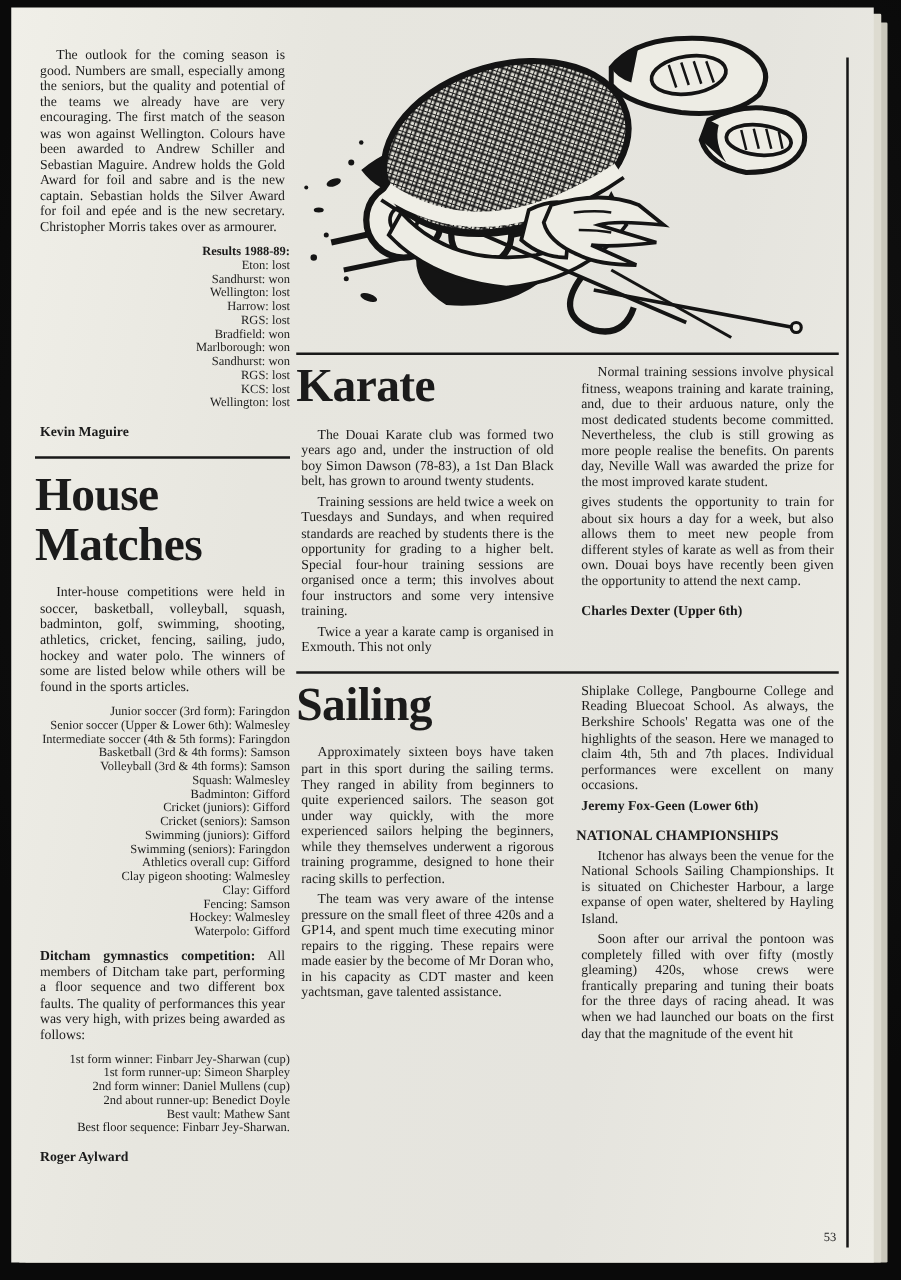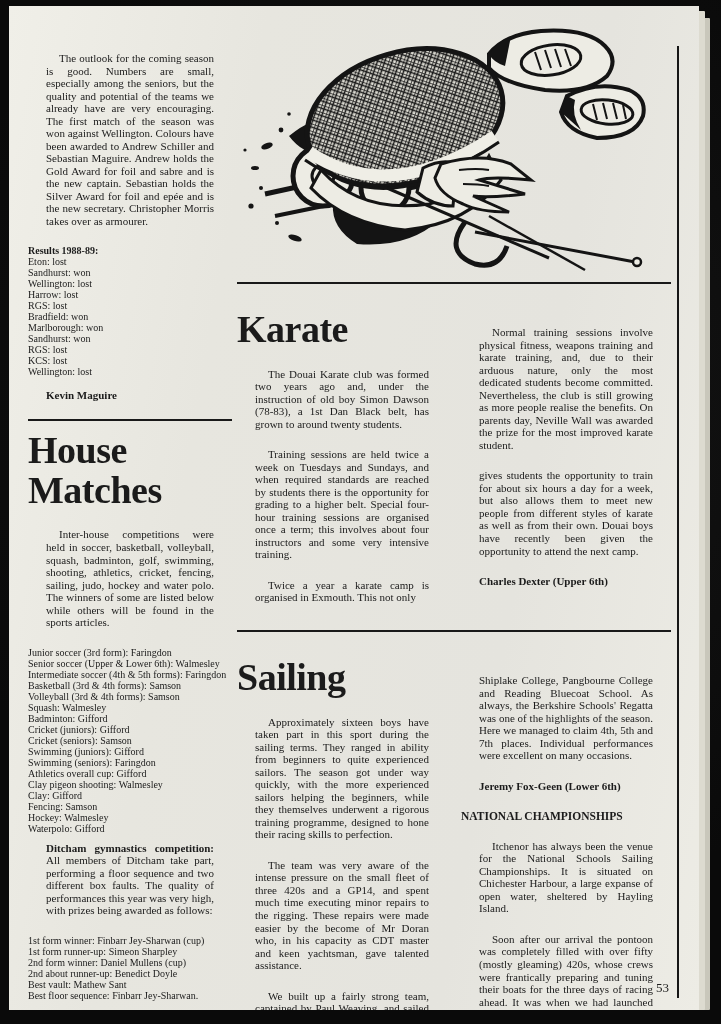--- a/index.html
+++ b/index.html
@@ -13,40 +13,40 @@
   .backdrop { position:absolute; inset:0; background:radial-gradient(circle at 60% 40%, #161616 0%, #0a0a0a 70%); }
   .sheet { position:absolute; border-radius:1px; }
   .sheet.s2 { left:20px; top:18px; width:690px; height:992px; background:#c9c7bb; }
   .sheet.s1 { left:15px; top:11px; width:690px; height:999px; background:#dddbd0; }
   .page {
     position:absolute; left:9px; top:6px; width:690px; height:1004px;
     background:linear-gradient(100deg,#f0efe8 0%, #e7e6df 30%, #e5e4de 70%, #edece5 100%);
     overflow:hidden; color:#1b1b1b;
   }
   .vrule { position:absolute; left:668px; top:40px; width:2px; height:952px; background:#161616; }
-  .page-num { position:absolute; right:30px; bottom:14px; font-size:13px; color:#1b1b1b; }
+  .page-num { position:absolute; right:30px; bottom:14px; font-size:10px; color:#1b1b1b; }
 
   .col-left { position:absolute; left:19px; top:28px; width:204px; }
   .right-region { position:absolute; left:228px; top:12px; width:434px; }
 
-  p { margin:18px; }
+  p { margin:4px; }
   .body { font-size:11px; line-height:1.14; text-align:justify; }
   .ind { text-indent:13px; }
   .byline { font-weight:bold; font-size:11px; margin-top:12px; }
-  .small-list { font-size:10px; line-height:1.1; margin-top:8px; }
+  .small-list { font-size:10px; line-height:1.1; margin-top:8px;text-align:right; }
   .small-list .kv { margin:0; }
   .small-list b { font-weight:normal; }
   .list-head { font-weight:bold; font-size:10px; line-height:1.1; }
   .rule-h { border:none; border-top:2.5px solid #191919; margin:13px 0 10px 0; }
   .big-title { font-size:38px; line-height:1.04; font-weight:bold; margin:2px 0 12px 0; letter-spacing:-0.5px; }
   .runin { margin-top:8px; }
   .runin b { font-weight:bold; }
 
   .illustration { width:410px; height:256px; margin-bottom:4px; }
-  .section { border-top:2.5px solid #191919; padding-top:24px; margin-top:8px;font-family:Liberation Serif, serif; }
+  .section { border-top:2.5px solid #191919; padding-top:4px; margin-top:8px;font-family:Liberation Serif, serif; }
   .two-col { display:grid; grid-template-columns:1fr 1fr; column-gap:14px; }
   .two-col .body + .body { margin-top:0; }
   .subhead { font-weight:bold; font-size:11.5px; margin-top:12px; margin-bottom:2px; }
 </style>
 </head>
 <body>
 
 <div class="backdrop"></div>
 <div class="sheet s2"></div>
 <div class="sheet s1"></div>
@@ -235,21 +235,20 @@
         </div>
       </div>
     </div>
 
     <div class="section">
       <div class="two-col">
         <div class="col">
           <h1 class="big-title">Sailing</h1>
           <p class="body ind">Approximately sixteen boys have taken part in this sport during the sailing terms. They ranged in ability from beginners to quite experienced sailors. The season got under way quickly, with the more experienced sailors helping the beginners, while they themselves underwent a rigorous training programme, designed to hone their racing skills to perfection.</p>
           <p class="body ind">The team was very aware of the intense pressure on the small fleet of three 420s and a GP14, and spent much time executing minor repairs to the rigging. These repairs were made easier by the become of Mr Doran who, in his capacity as CDT master and keen yachtsman, gave talented assistance.</p>
-          <p class="body ind">We built up a fairly strong team, captained by Paul Weaving, and sailed our regular list of fixtures against other schools in the locality - with notable victories against</p>
         </div>
         <div class="col">
           <p class="body">Shiplake College, Pangbourne College and Reading Bluecoat School. As always, the Berkshire Schools' Regatta was one of the highlights of the season. Here we managed to claim 4th, 5th and 7th places. Individual performances were excellent on many occasions.</p>
           <p class="byline" style="margin-top:2px">Jeremy Fox-Geen (Lower 6th)</p>
           <div class="subhead">NATIONAL CHAMPIONSHIPS</div>
           <p class="body ind">Itchenor has always been the venue for the National Schools Sailing Championships. It is situated on Chichester Harbour, a large expanse of open water, sheltered by Hayling Island.</p>
           <p class="body ind">Soon after our arrival the pontoon was completely filled with over fifty (mostly gleaming) 420s, whose crews were frantically preparing and tuning their boats for the three days of racing ahead. It was when we had launched our boats on the first day that the magnitude of the event hit</p>
         </div>
       </div>
     </div>

